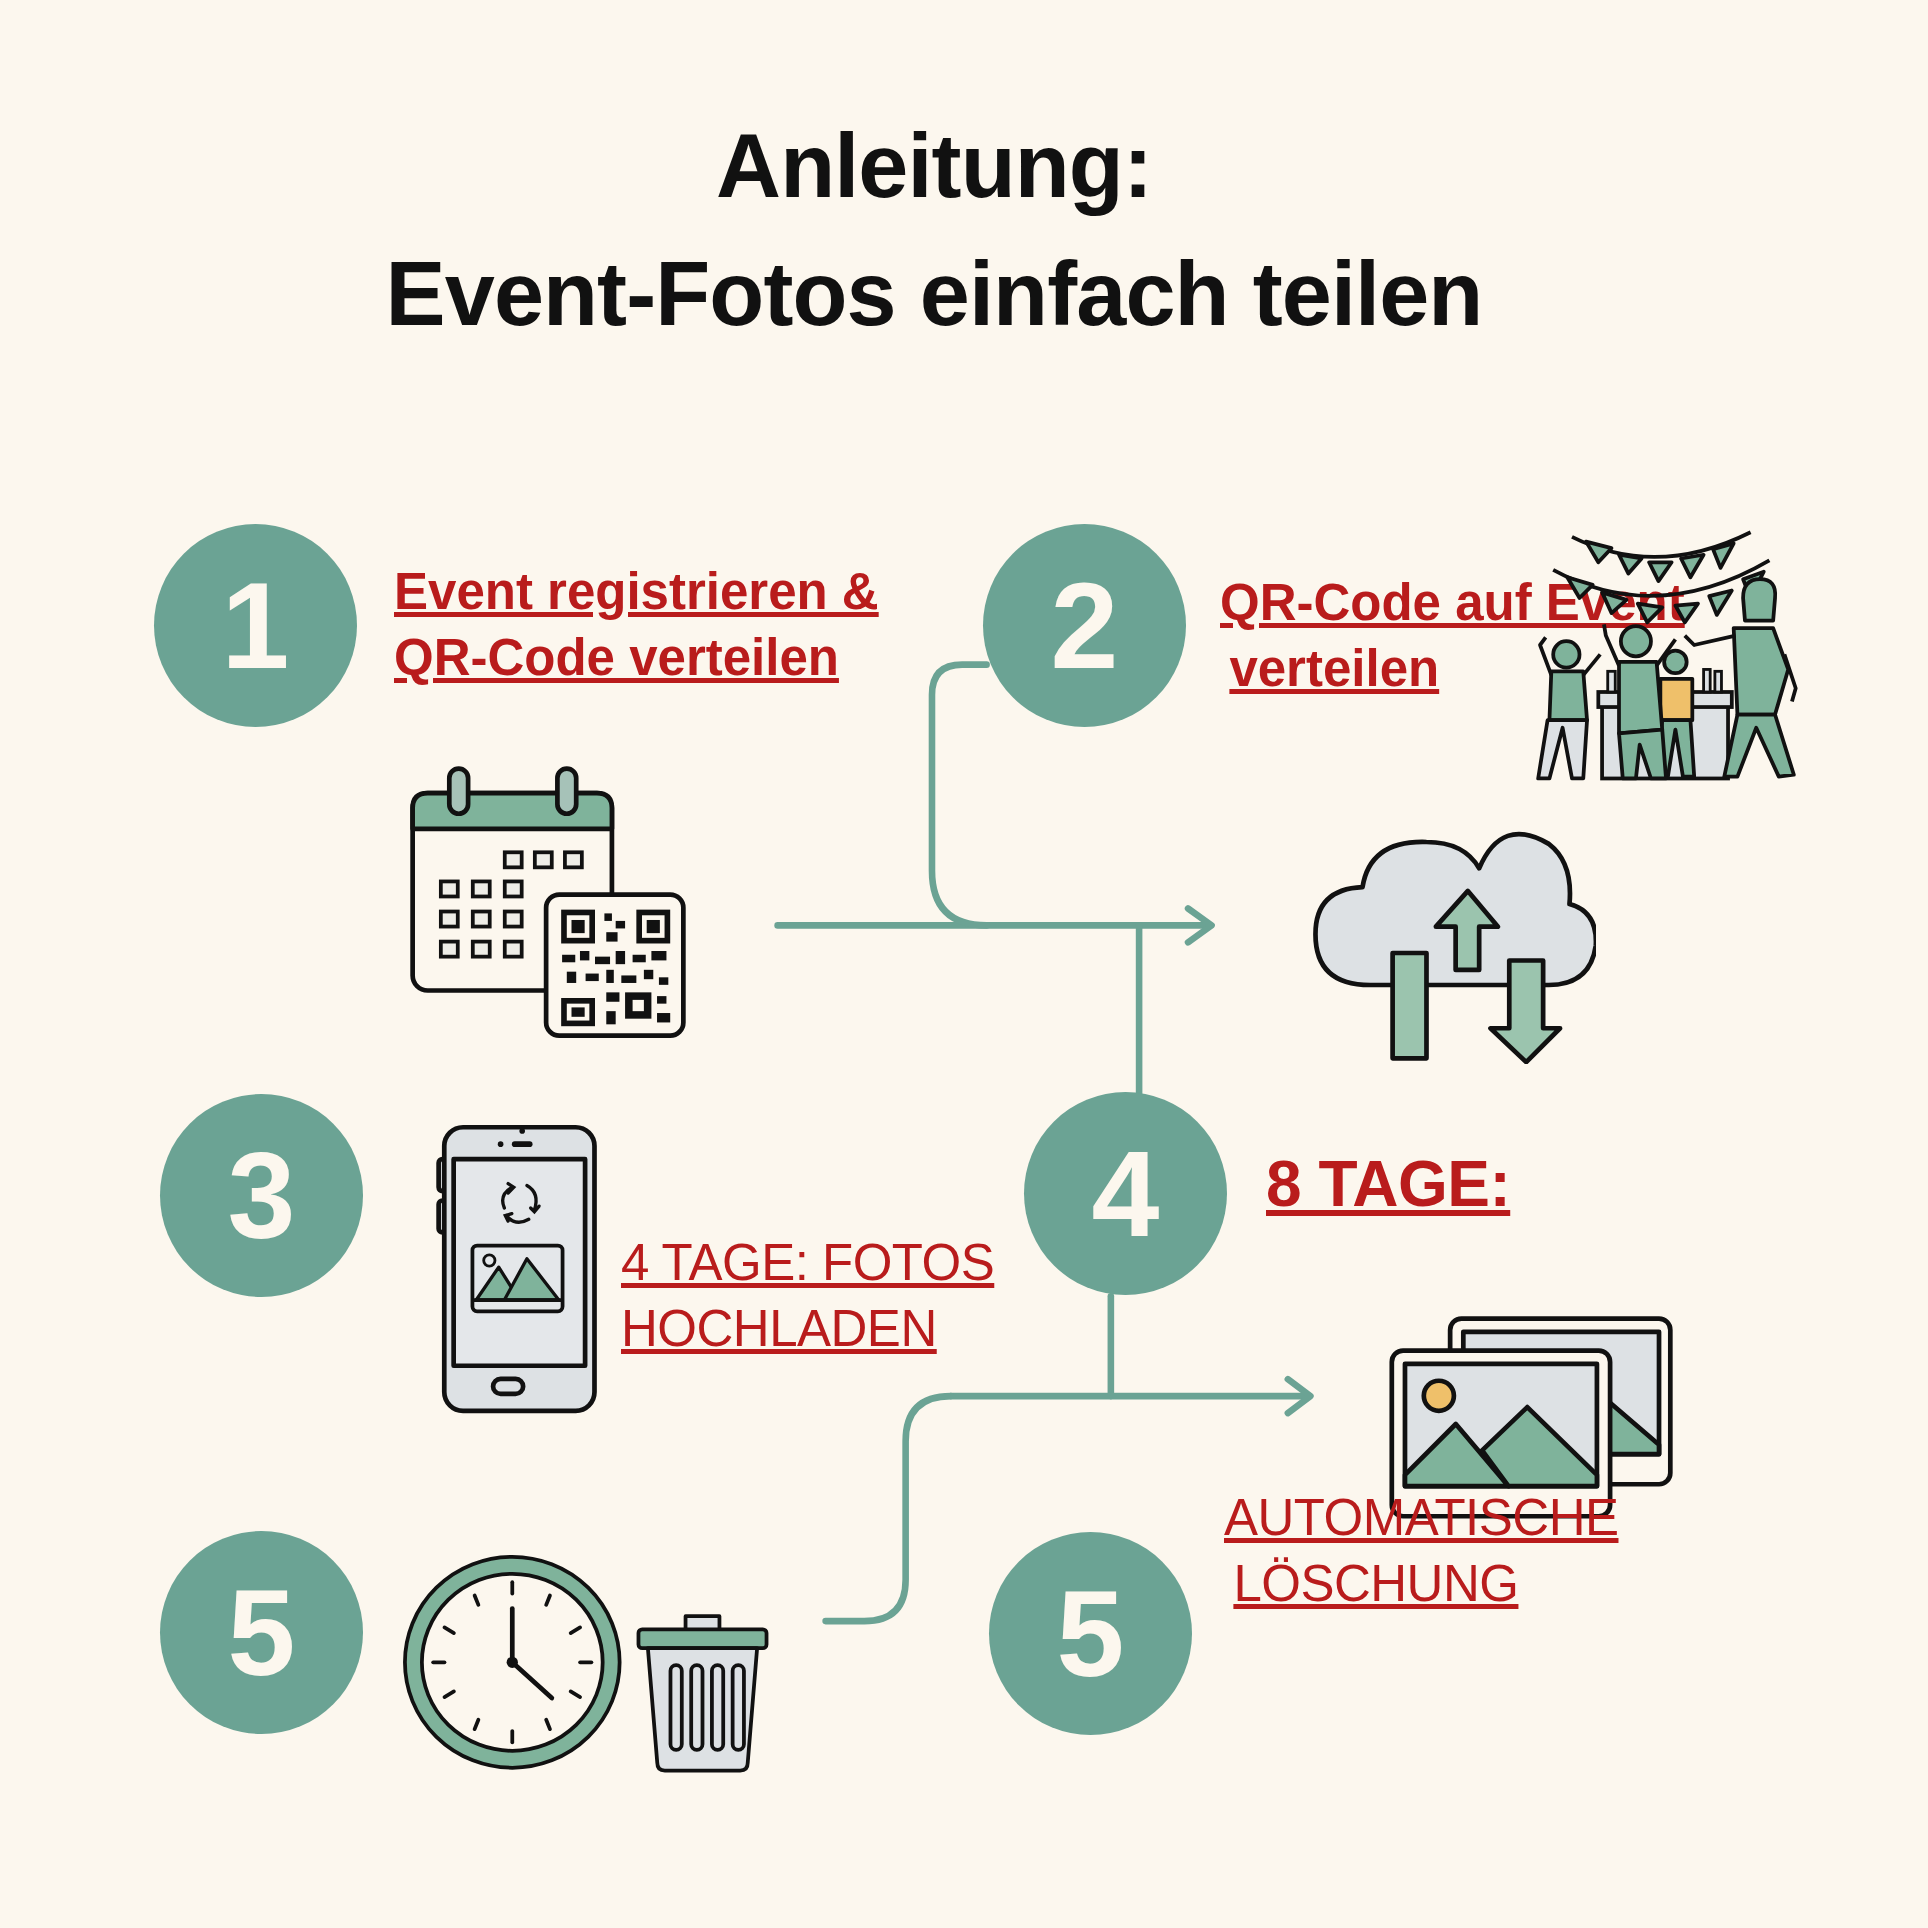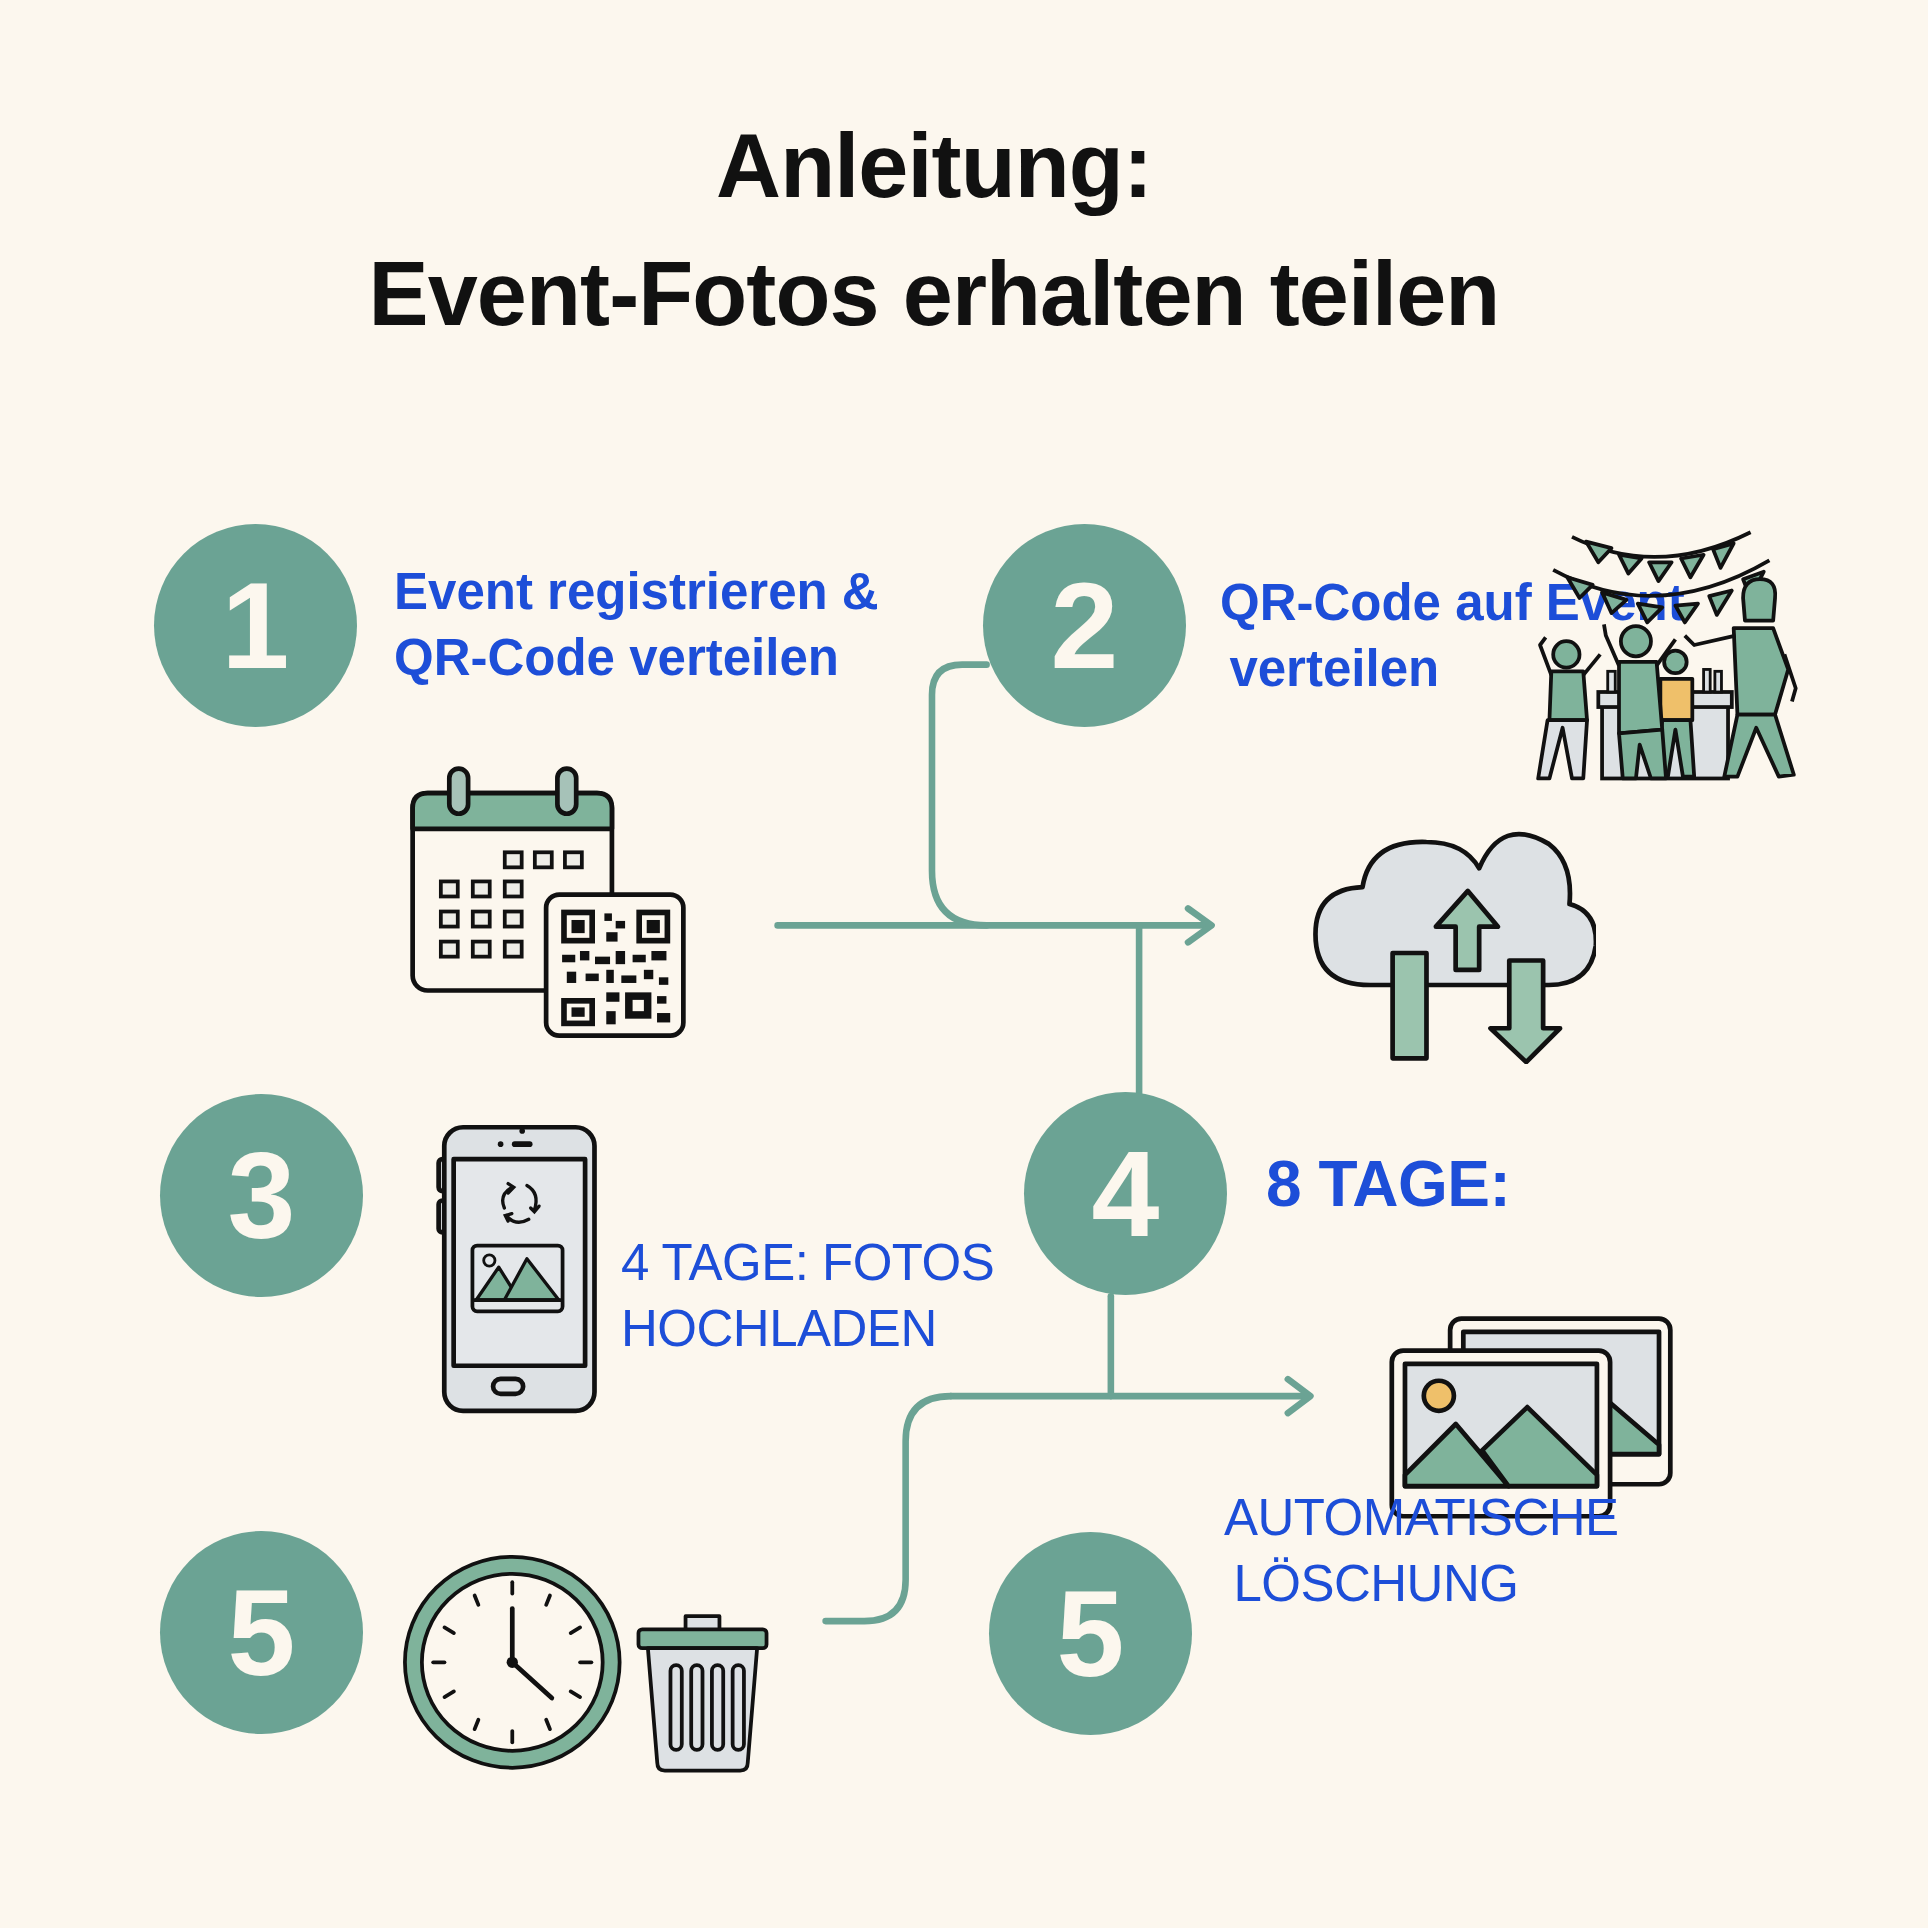--- a/index.html
+++ b/index.html
@@ -28,33 +28,34 @@
     background: #6BA394;
     color: #FCF7EE;
     font-weight: 700;
     font-size: 122px;
     display: flex; align-items: center; justify-content: center;
   }
   .step-text {
     position: absolute;
     font-size: 51px;
     line-height: 66px;
-    color: #1d4ed8;
+    color: #b91c1c;
+    text-decoration: underline;
   }
   .step-text.bold { font-weight: 700; }
   .step-text.caps { font-weight: 400; letter-spacing: -0.5px; }
   .step-text .line { display: block; white-space: nowrap; }
   .illus { position: absolute; }
 </style>
 </head>
 <body>
 
 <div class="title">
   <div>Anleitung:</div>
-  <div>Event-Fotos erhalten teilen</div>
+  <div>Event-Fotos einfach teilen</div>
 </div>
 
 <svg class="connectors" viewBox="0 0 2048 2048">
   <g fill="none" stroke="#6BA394" stroke-width="7" stroke-linecap="round" stroke-linejoin="round">
 
     <path d="M826 983 H1285"></path>
     <path d="M1262 965 L1287 983 L1262 1001"></path>
     <path d="M1048 706 H1022 Q990 706 990 738 V925 Q990 983 1048 983"></path>
     <path d="M1210 983 V1162"></path>
 

